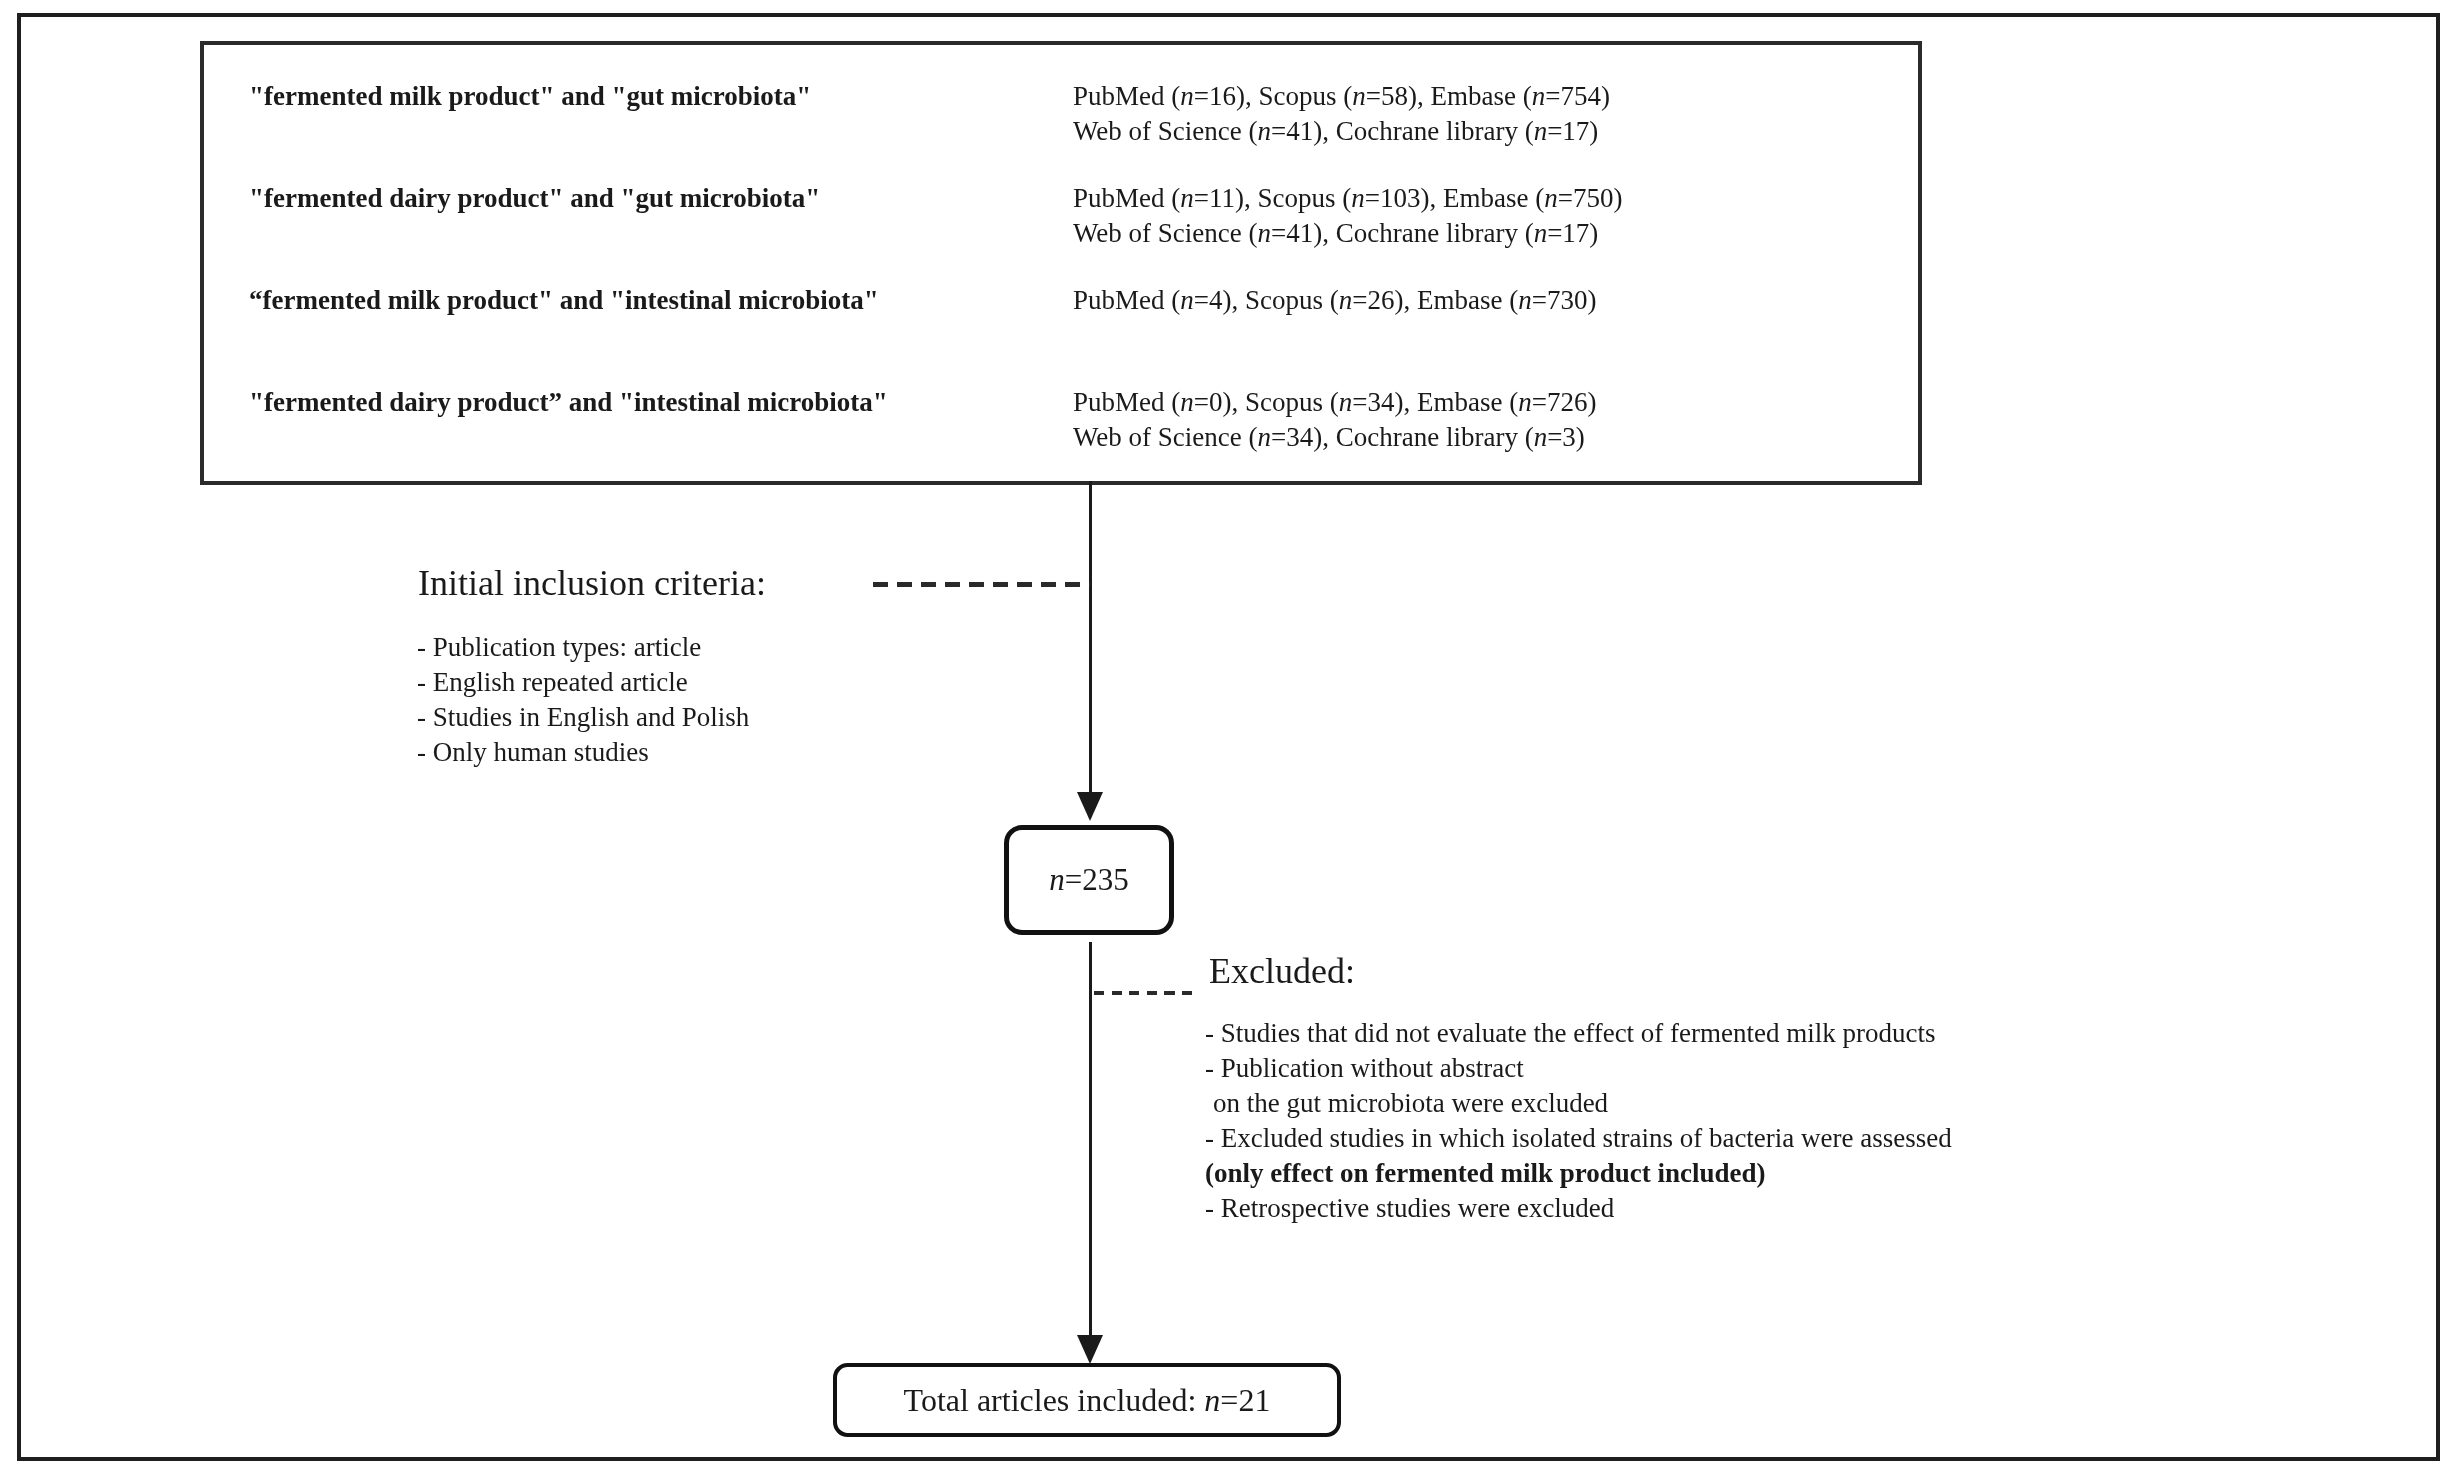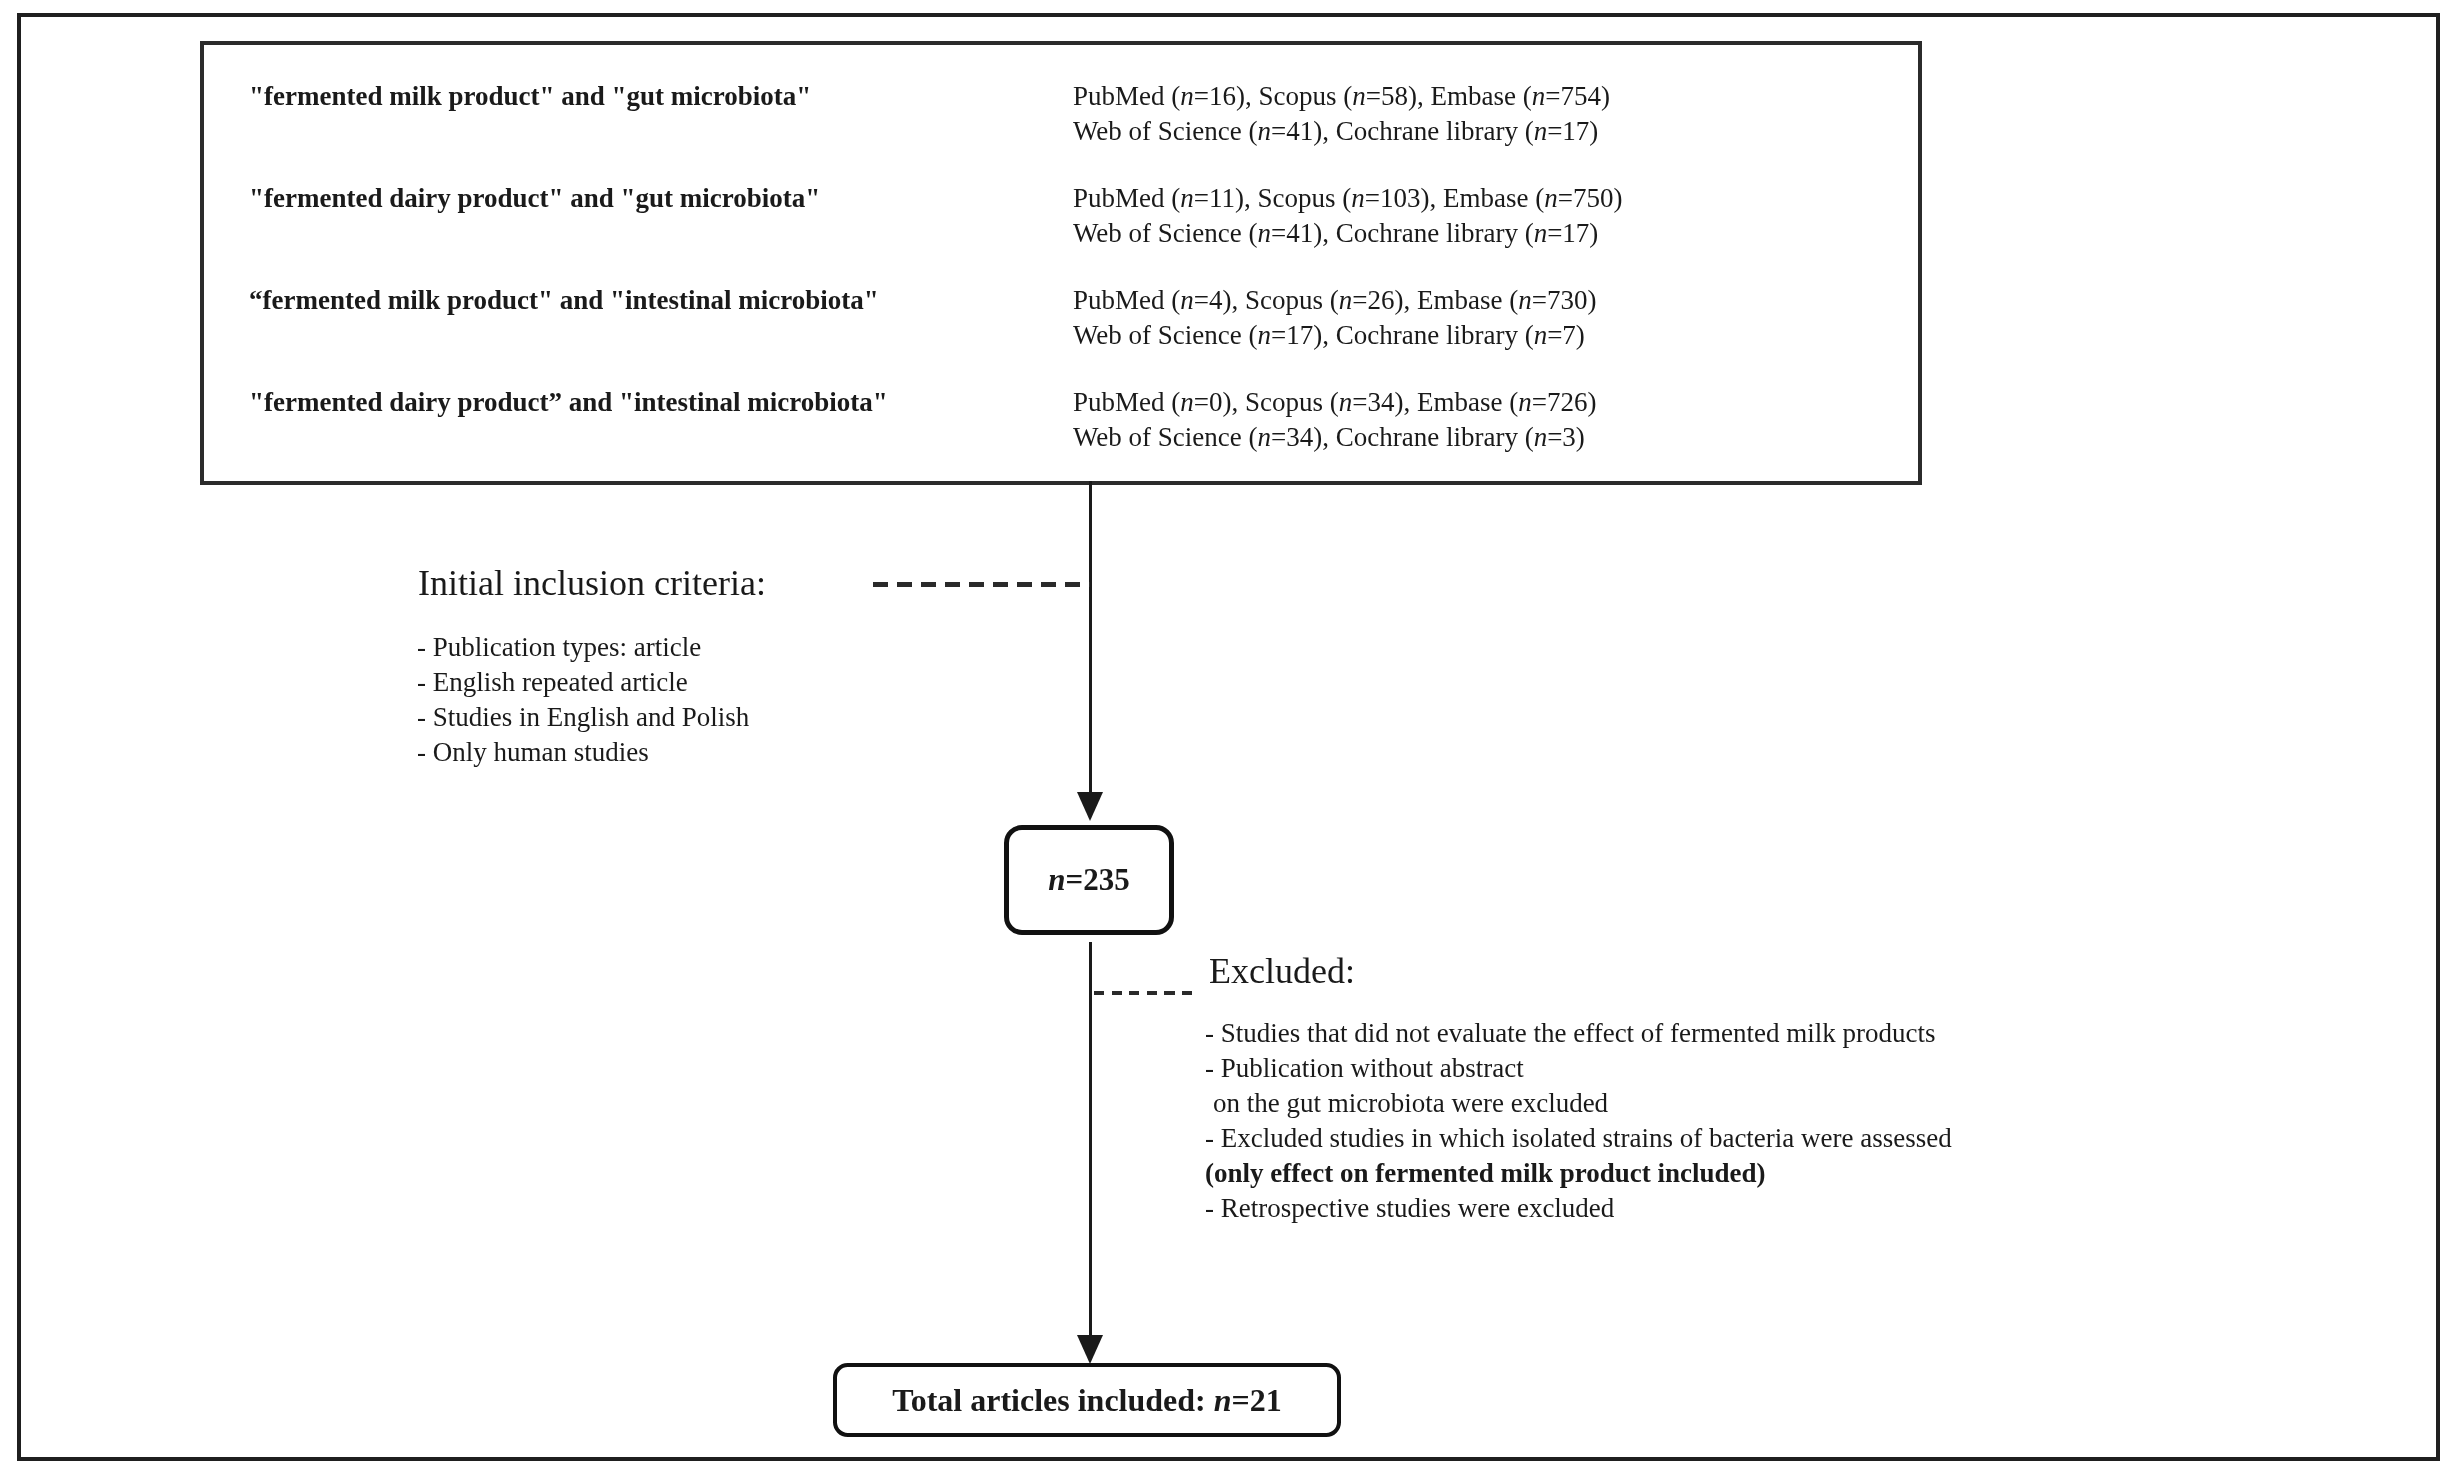--- a/index.html
+++ b/index.html
@@ -13,21 +13,21 @@
   .db{position:absolute;left:869px;top:0;font-size:27px;line-height:35px;white-space:nowrap;}
   .heading{font-size:36px;font-weight:normal;white-space:nowrap;}
   .list{font-size:27px;line-height:35px;white-space:nowrap;}
   .list .bold{font-weight:bold;}
   .list .cont{margin-left:8px;}
   .vline{width:2.8px;background:#1a1a1a;}
   .arrowhead{width:0;height:0;border-left:13px solid transparent;border-right:13px solid transparent;border-top:29.5px solid #1a1a1a;}
   .dash1{height:4.5px;background:repeating-linear-gradient(to right,#2a2a2a 0 14.7px,transparent 14.7px 24px);}
   .dash2{height:4px;background:repeating-linear-gradient(to right,#2a2a2a 0 10.2px,transparent 10.2px 17.6px);}
   .node{border:5.1px solid #111;border-radius:18px;display:flex;align-items:center;justify-content:center;background:#fff;}
-  .node .label{font-weight:bold;white-space:nowrap;}
+  .node .label{font-weight:normal;white-space:nowrap;}
   #mid-box .label{font-size:31px;}
   #total-box .label{font-size:32px;}
   i{font-style:italic;}
 </style>
 </head>
 <body>
 
 <div id="page">
 
   <div id="outer-frame" class="abs"></div>
@@ -44,21 +44,20 @@
       <div class="q">"fermented dairy product" and "gut microbiota"</div>
       <div class="db">
         <div class="fmt-n">PubMed (<i>n</i>=11), Scopus (<i>n</i>=103), Embase (<i>n</i>=750)</div>
         <div class="fmt-n">Web of Science (<i>n</i>=41), Cochrane library (<i>n</i>=17)</div>
       </div>
     </div>
     <div class="srow" style="top:238px">
       <div class="q">“fermented milk product" and "intestinal microbiota"</div>
       <div class="db">
         <div class="fmt-n">PubMed (<i>n</i>=4), Scopus (<i>n</i>=26), Embase (<i>n</i>=730)</div>
-        <div class="fmt-n">Web of Science (<i>n</i>=17), Cochrane library (<i>n</i>=7)</div>
       </div>
     </div>
     <div class="srow" style="top:340px">
       <div class="q">"fermented dairy product” and "intestinal microbiota"</div>
       <div class="db">
         <div class="fmt-n">PubMed (<i>n</i>=0), Scopus (<i>n</i>=34), Embase (<i>n</i>=726)</div>
         <div class="fmt-n">Web of Science (<i>n</i>=34), Cochrane library (<i>n</i>=3)</div>
       </div>
     </div>
   </div>

